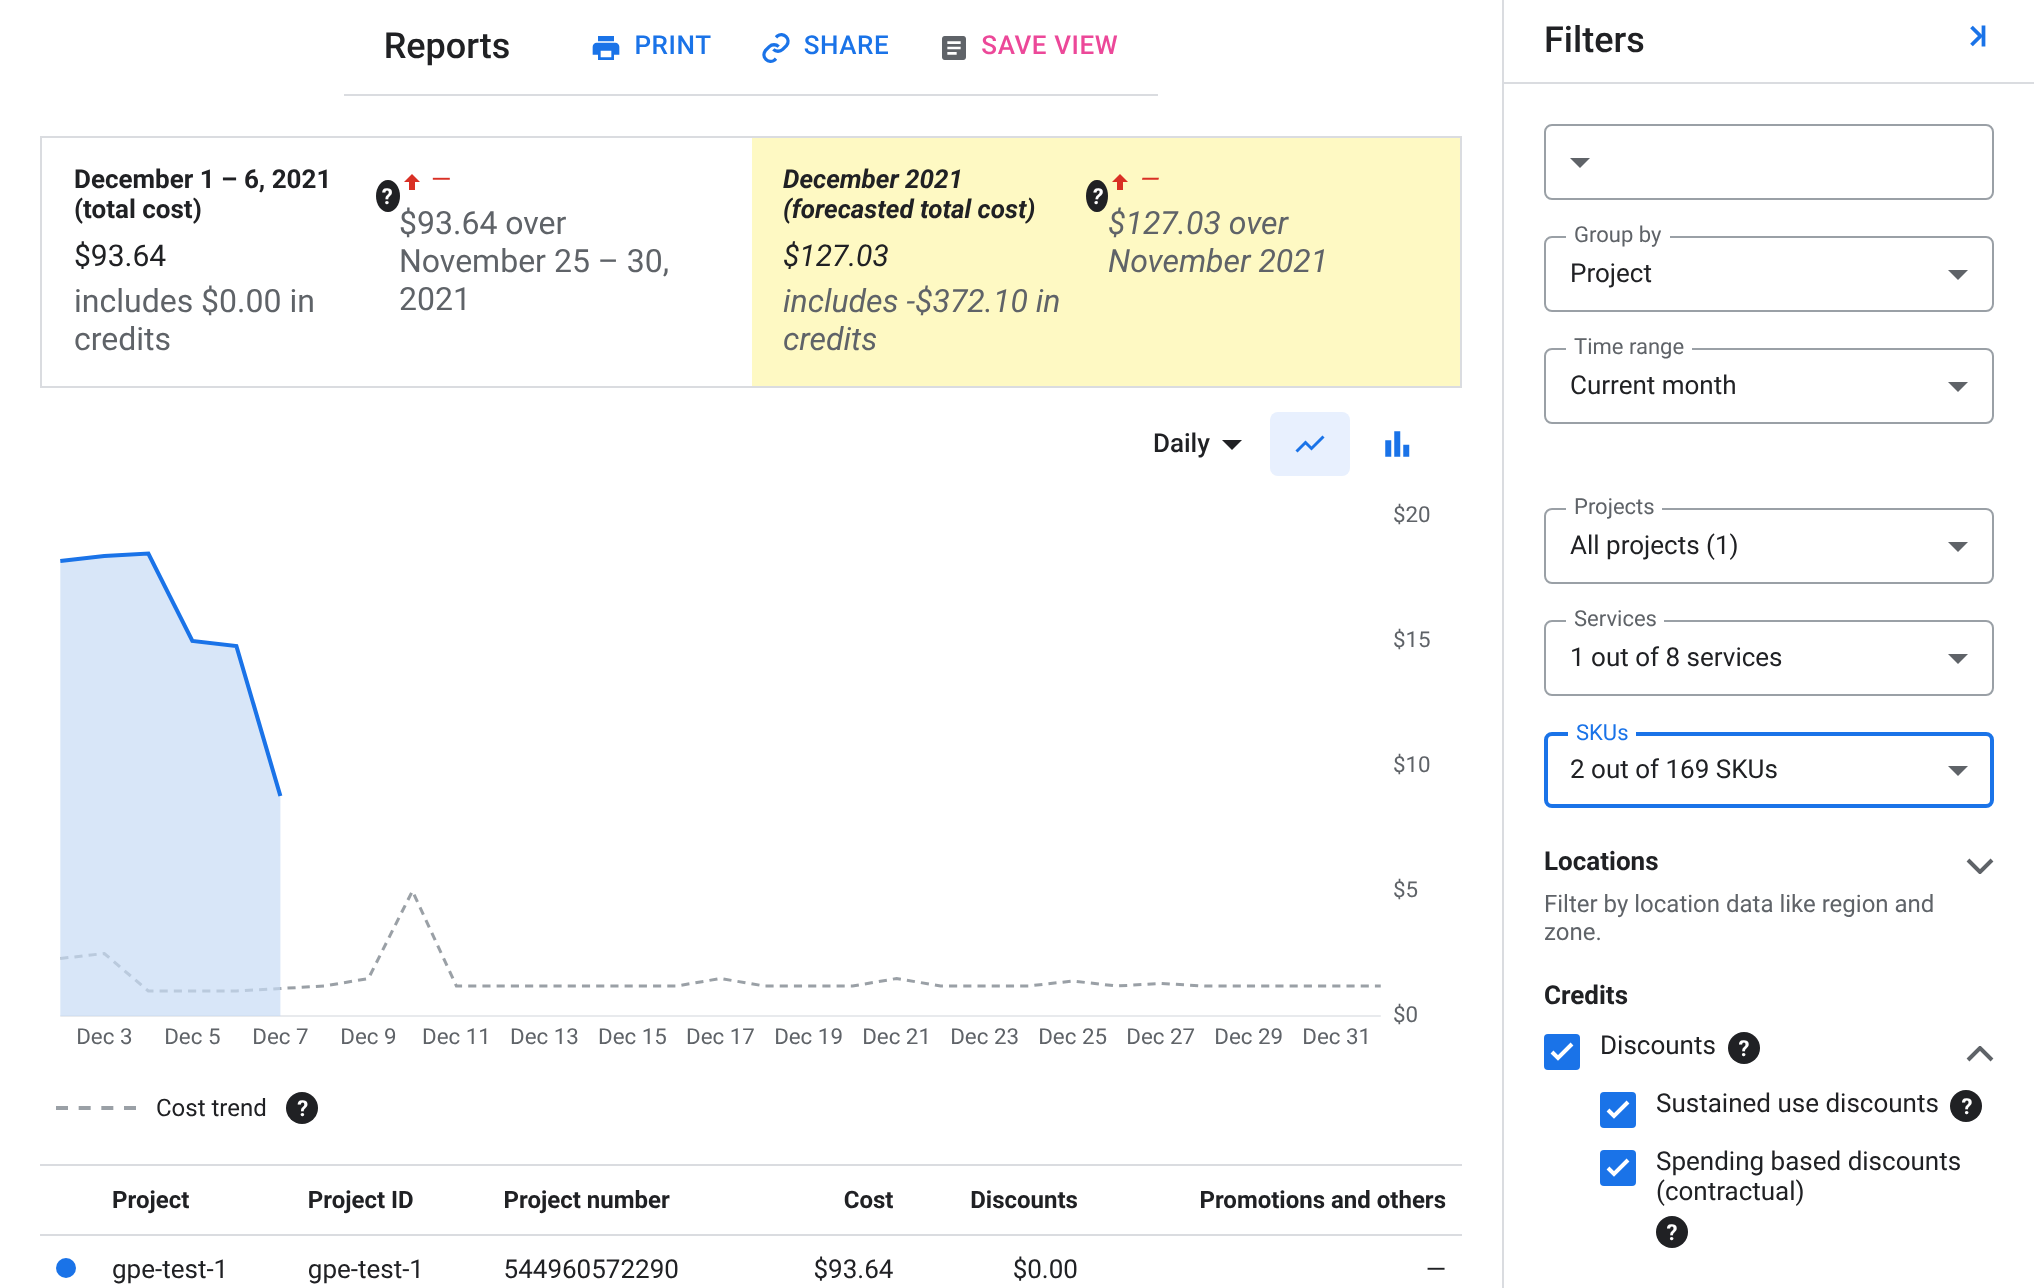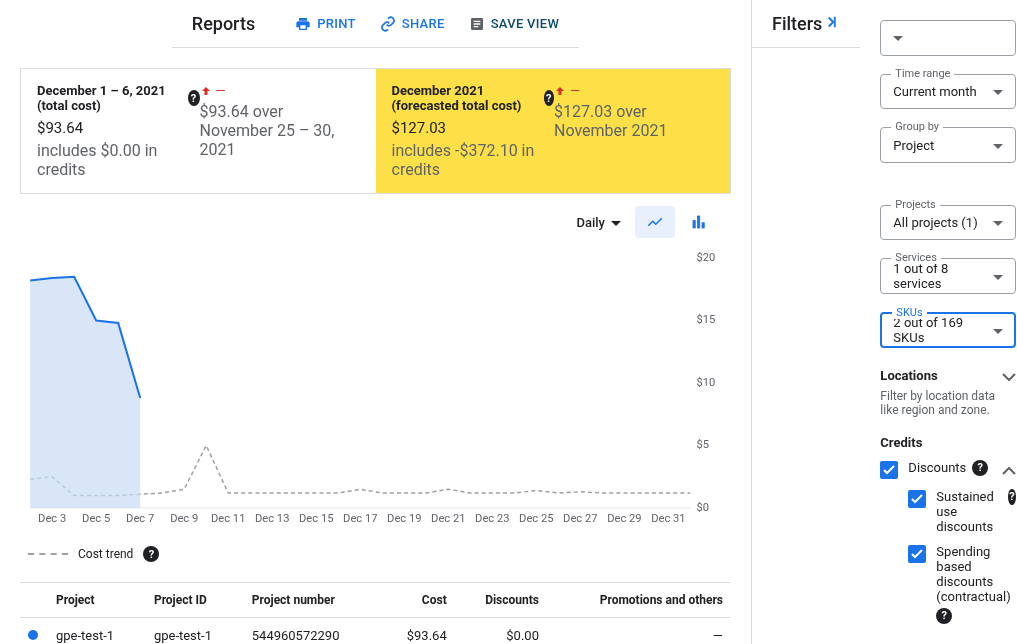--- a/index.html
+++ b/index.html
@@ -1,37 +1,37 @@
 <!DOCTYPE html>
 <html><head>
 <meta charset="utf-8">
 <style>
 * { box-sizing: border-box; margin: 0; padding: 0; }
 body { font-family: Roboto, "Helvetica Neue", Arial, sans-serif; font-size: 13px; color: #202124; width: 1017px; height: 644px; overflow: hidden; background: #fff; }
 .app { display: flex; height: 100%; }
 .main { flex: 1; display: flex; flex-direction: column; border-right: 1px solid #dadce0; align-items: center; }
-.sidebar { width: 265px; display: flex; overflow-y: auto; }
+.sidebar { width: 265px; display: flex; flex-direction: column; overflow-y: auto; }
 
 
 .header-row { display: flex; align-items: center; height: 48px; padding: 0 20px; border-bottom: 1px solid #dadce0; }
 .header-title { font-size: 18px; font-weight: 500; color: #202124; }
 .header-actions { display: flex; gap: 24px; margin-left: 40px; }
 .header-action { display: flex; align-items: center; gap: 6px; color: #1a73e8; font-weight: 500; font-size: 13px; cursor: pointer; letter-spacing: 0.3px; }
-.header-action.disabled { color: #0c4a6e; }
+.header-action.disabled { color: #ec4899; }
 .icon { display: inline-flex; align-items: center; justify-content: center; }
 
 .filters-header { display: flex; align-items: center; justify-content: space-between; height: 48px; padding: 0 20px; border-bottom: 1px solid #dadce0; }
 .filters-title { font-size: 18px; font-weight: 500; }
 .collapse-icon { color: #1a73e8; font-size: 18px; cursor: pointer; }
 
 
 .content { flex: 1; overflow-y: auto; padding: 20px 20px 0 20px; }
 .summary-cards { display: flex; border: 1px solid #dadce0; border-radius: 0; overflow: hidden; }
 .card { flex: 1; padding: 14px 16px; display: flex; }
-.card.forecast { background: #fde047; }
+.card.forecast { background: #fef9c3; font-style: italic; }
 .card-left { flex: 1; }
 .card-right { width: 160px; }
 .card-title { font-size: 13px; font-weight: 700; margin-bottom: 6px; display: flex; align-items: center; gap: 6px; }
 .card-amount { font-size: 15px; margin-bottom: 4px; }
 .card-sub { font-size: 16px; color: #5f6368; }
 .trend-row { display: flex; align-items: center; gap: 4px; margin-bottom: 4px; color: #d93025; }
 .help-icon { width: 16px; height: 16px; border-radius: 50%; background: #202124; color: #fff; display: inline-flex; align-items: center; justify-content: center; font-size: 11px; font-weight: bold; cursor: pointer; }
 
 
 .chart-controls { display: flex; justify-content: flex-end; align-items: center; gap: 6px; margin-top: 12px; margin-right: 12px; }
@@ -275,29 +275,29 @@
           </svg>
       </div>
     </div>
     <div class="filters-body">
       <div class="md-select">
         <div class="sel-arrow"><svg width="10" height="6" viewBox="0 0 10 6" fill="#5f6368">
               <path d="M0 0l5 5 5-5z"></path>
             </svg></div>
       </div>
       <div class="md-select">
+        <div class="sel-label">Group by</div>
+        <div class="sel-value">Project</div>
+        <div class="sel-arrow"><svg width="10" height="6" viewBox="0 0 10 6" fill="#5f6368">
+              <path d="M0 0l5 5 5-5z"></path>
+            </svg></div>
+      </div>
+      <div class="md-select">
         <div class="sel-label">Time range</div>
         <div class="sel-value">Current month</div>
-        <div class="sel-arrow"><svg width="10" height="6" viewBox="0 0 10 6" fill="#5f6368">
-              <path d="M0 0l5 5 5-5z"></path>
-            </svg></div>
-      </div>
-      <div class="md-select">
-        <div class="sel-label">Group by</div>
-        <div class="sel-value">Project</div>
         <div class="sel-arrow"><svg width="10" height="6" viewBox="0 0 10 6" fill="#5f6368">
               <path d="M0 0l5 5 5-5z"></path>
             </svg></div>
       </div>
       <div style="height:6px"></div>
       <div class="md-select">
         <div class="sel-label">Projects</div>
         <div class="sel-value">All projects (1)</div>
         <div class="sel-arrow"><svg width="10" height="6" viewBox="0 0 10 6" fill="#5f6368">
               <path d="M0 0l5 5 5-5z"></path>

